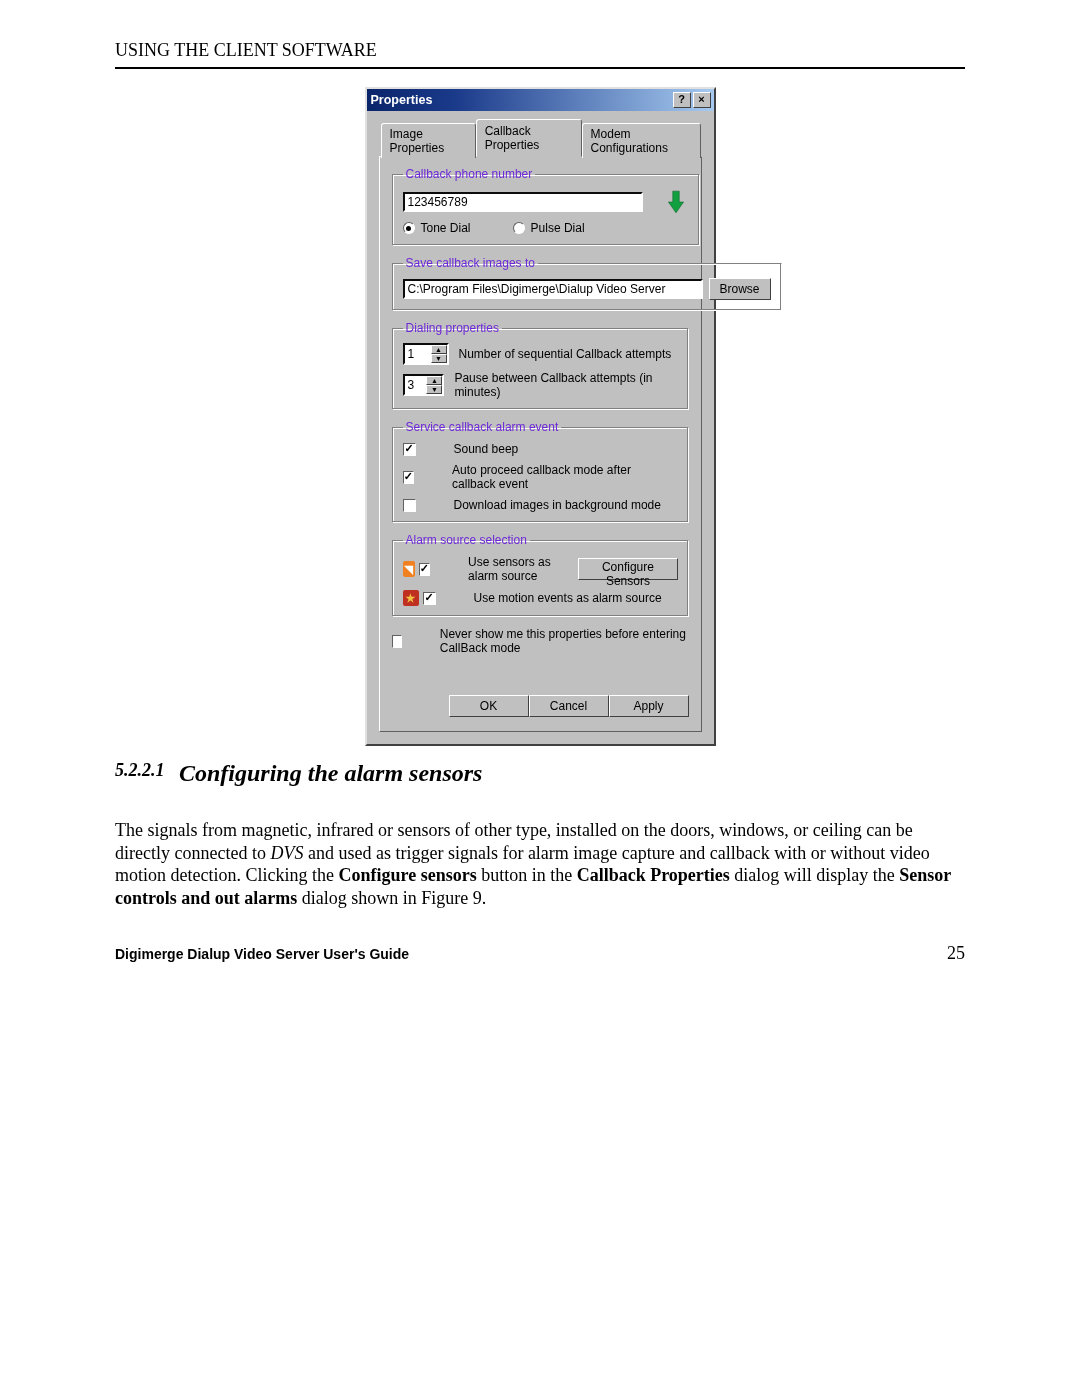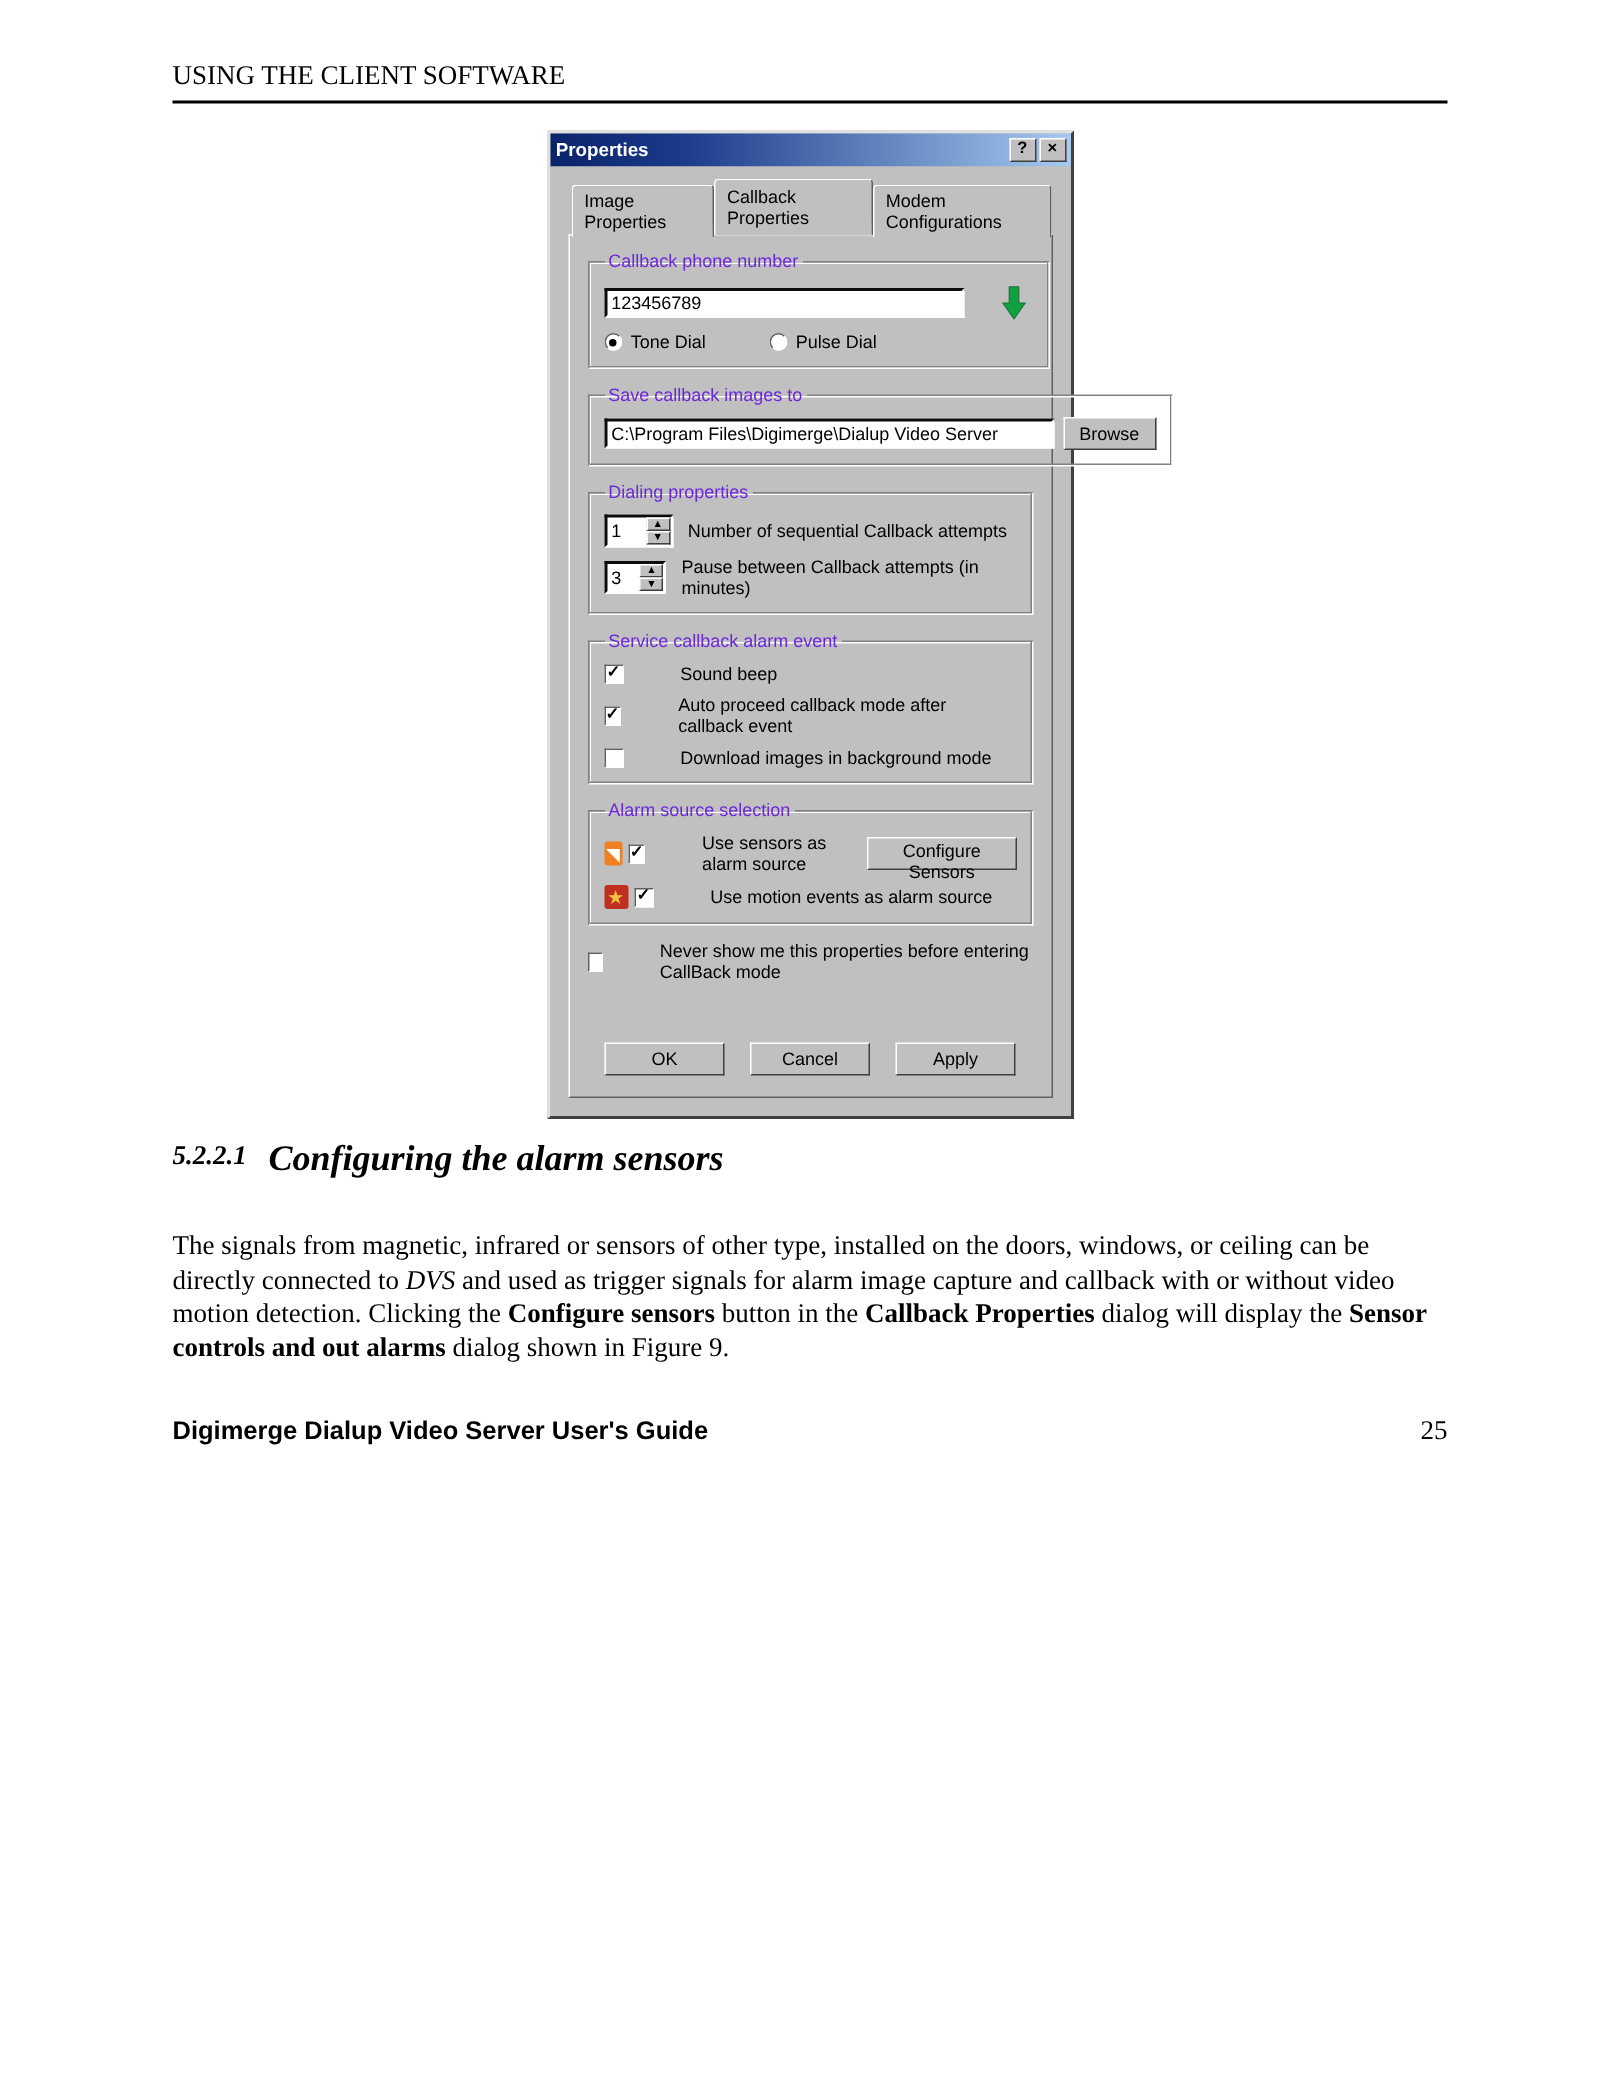--- a/index.html
+++ b/index.html
@@ -192,41 +192,41 @@
   }
   .alarm-ico.orange { background: #f08020; }
   .alarm-ico.red { background: #c03020; color: #f0c040;}
   .arrow {
     width: 26px; height: 26px;
     margin-left: 20px;
     position: relative;
   }
   .arrow svg path { fill: #10a040; stroke: #0a6028; stroke-width: 0.5; }
   .dlg-buttons {
-    display: flex; justify-content: center; gap: 17px;
+    display: flex; justify-content: flex-end; gap: 0;
     margin-top: 40px;
   }
   .dlg-buttons .btn { width: 80px; text-align: center; }
   .figure-caption {
     text-align: center;
     font-weight: bold;
     font-size: 18px;
     margin-bottom: 54px;
   }
   .subsec-row { display: flex; margin-bottom: 32px; }
   .subsec-num { font-style: italic; font-weight: bold; font-size: 18px; width: 64px; }
   .subsec-title { font-style: italic; font-weight: bold; font-size: 24px; }
   .body-text { font-size: 18px; line-height: 1.25; margin-bottom: 34px; }
   .body-text .ital { font-style: italic; }
   .body-text .bold { font-weight: bold; }
   .footer-row {
     display: flex; justify-content: space-between; align-items: baseline;
     font-size: 18px;
   }
-  .footer-row .doc-title { font-family: Arial, sans-serif; font-weight: bold; font-size: 17px; }
+  .footer-row .doc-title { font-family: Arial, sans-serif; font-weight: bold; font-size: 14px; }
 </style>
 </head>
 <body>
 
 <div class="page">
   <div class="page-header">USING THE CLIENT SOFTWARE</div>
   <hr class="header-rule">
 
   <div class="dialog-wrap">
     <div class="dialog">

